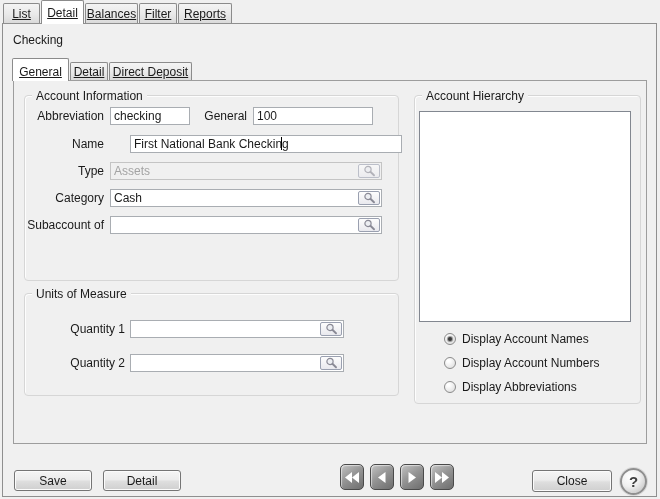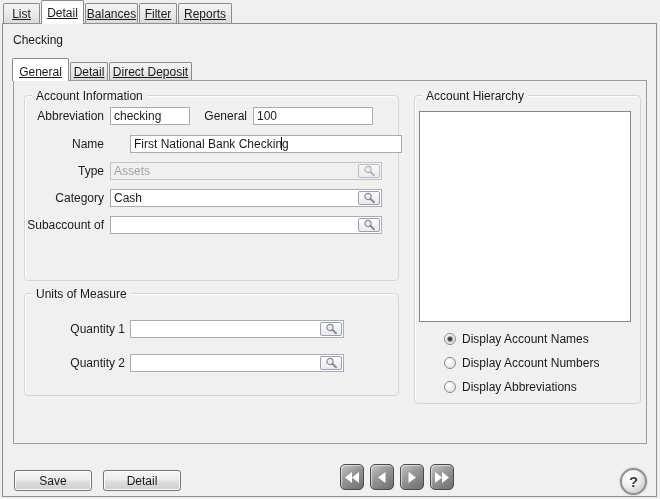--- a/index.html
+++ b/index.html
@@ -225,17 +225,18 @@
         <polygon points="2.5,1 2.5,12 10,6.5" fill="#ffffff"></polygon>
       </svg>
   </button>
   <button class="nav-btn" style="left:430px;top:464px;">
     <svg width="16" height="13" viewBox="0 0 16 13">
         <polygon points="1,1 1,12 8,6.5" fill="#ffffff"></polygon>
         <polygon points="8,1 8,12 15,6.5" fill="#ffffff"></polygon>
       </svg>
   </button>
 
+  <button class="btn" style="left:532px;top:470px;width:80px;height:22px;">Close</button>
   <button class="help-btn">
     <span>?</span>
   </button>
 
 </div>
 
 </body></html>

